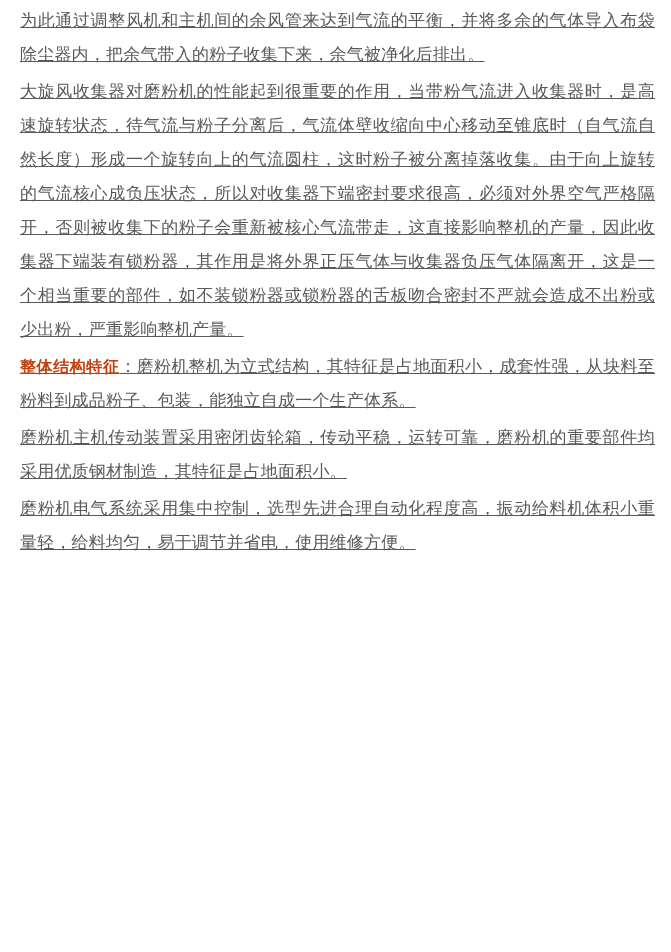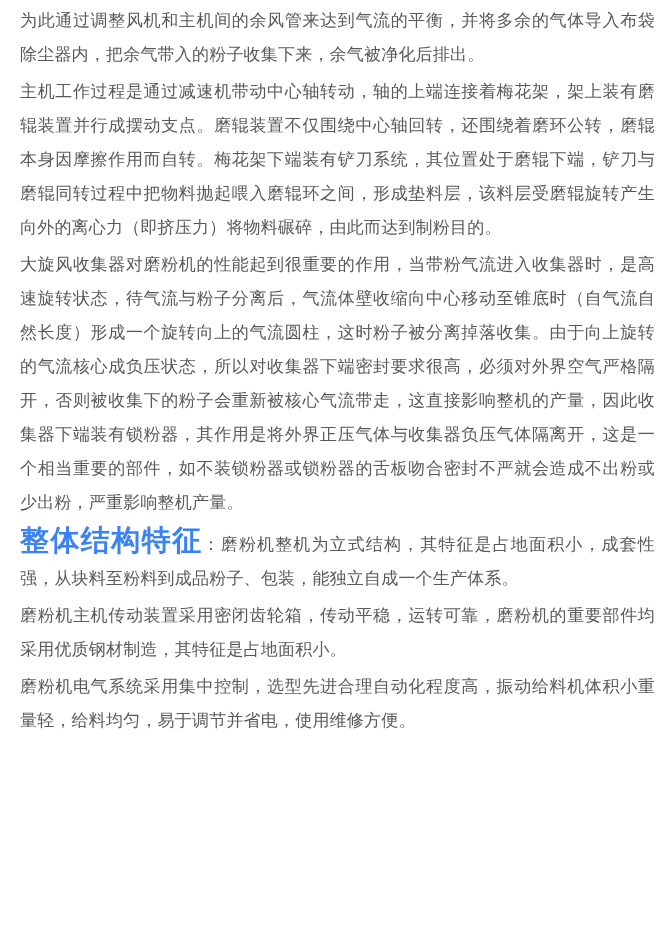--- a/index.html
+++ b/index.html
@@ -19,39 +19,39 @@
     background: #ffffff;
   }
   .doc p {
     margin: 0 0 3px 0;
     font-size: 17px;
     line-height: 34px;
     color: #595959;
     text-align: justify;
     letter-spacing: 0.2px;
     word-break: break-all;
+    text-decoration: underline;
   }
   .doc p .lead {
-    font-size: 29px;
+    font-size: 16px;
     font-weight: bold;
-    color: #3b82f6;
+    color: #c2410c;
     letter-spacing: 0.5px;
   }
   .doc p .lead-sep {
     font-size: 17px;
     color: #595959;
   }
 </style>
 </head>
 <body>
 
 <div class="doc">
   <p>为此通过调整风机和主机间的余风管来达到气流的平衡，并将多余的气体导入布袋除尘器内，把余气带入的粉子收集下来，余气被净化后排出。</p>
 
-  <p>主机工作过程是通过减速机带动中心轴转动，轴的上端连接着梅花架，架上装有磨辊装置并行成摆动支点。磨辊装置不仅围绕中心轴回转，还围绕着磨环公转，磨辊本身因摩擦作用而自转。梅花架下端装有铲刀系统，其位置处于磨辊下端，铲刀与磨辊同转过程中把物料抛起喂入磨辊环之间，形成垫料层，该料层受磨辊旋转产生向外的离心力（即挤压力）将物料碾碎，由此而达到制粉目的。</p>
 
 
   <p>大旋风收集器对磨粉机的性能起到很重要的作用，当带粉气流进入收集器时，是高速旋转状态，待气流与粉子分离后，气流体壁收缩向中心移动至锥底时（自气流自然长度）形成一个旋转向上的气流圆柱，这时粉子被分离掉落收集。由于向上旋转的气流核心成负压状态，所以对收集器下端密封要求很高，必须对外界空气严格隔开，否则被收集下的粉子会重新被核心气流带走，这直接影响整机的产量，因此收集器下端装有锁粉器，其作用是将外界正压气体与收集器负压气体隔离开，这是一个相当重要的部件，如不装锁粉器或锁粉器的舌板吻合密封不严就会造成不出粉或少出粉，严重影响整机产量。</p>
 
   <p>
     <span class="lead">整体结构特征</span><span class="lead-sep">：</span><span>磨粉机整机为立式结构，其特征是占地面积小，成套性强，从块料至粉料到成品粉子、包装，能独立自成一个生产体系。</span>
   </p>
 
 
   <p>磨粉机主机传动装置采用密闭齿轮箱，传动平稳，运转可靠，磨粉机的重要部件均采用优质钢材制造，其特征是占地面积小。</p>

